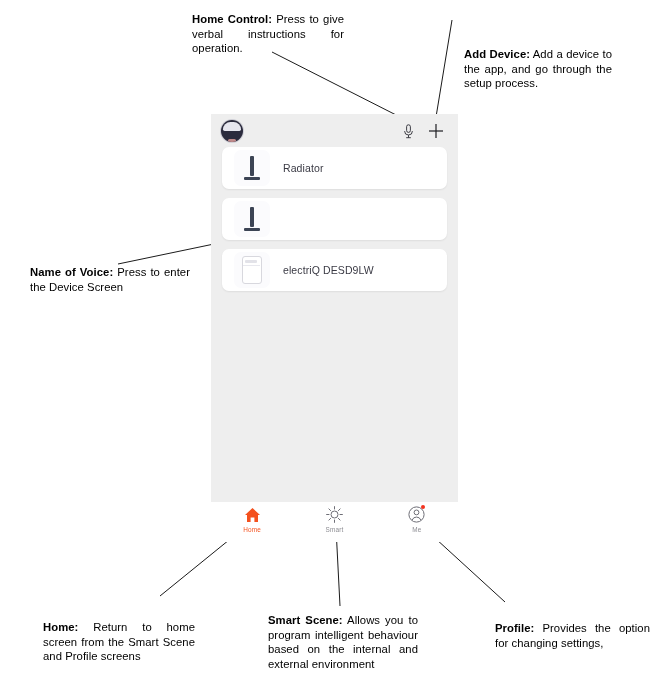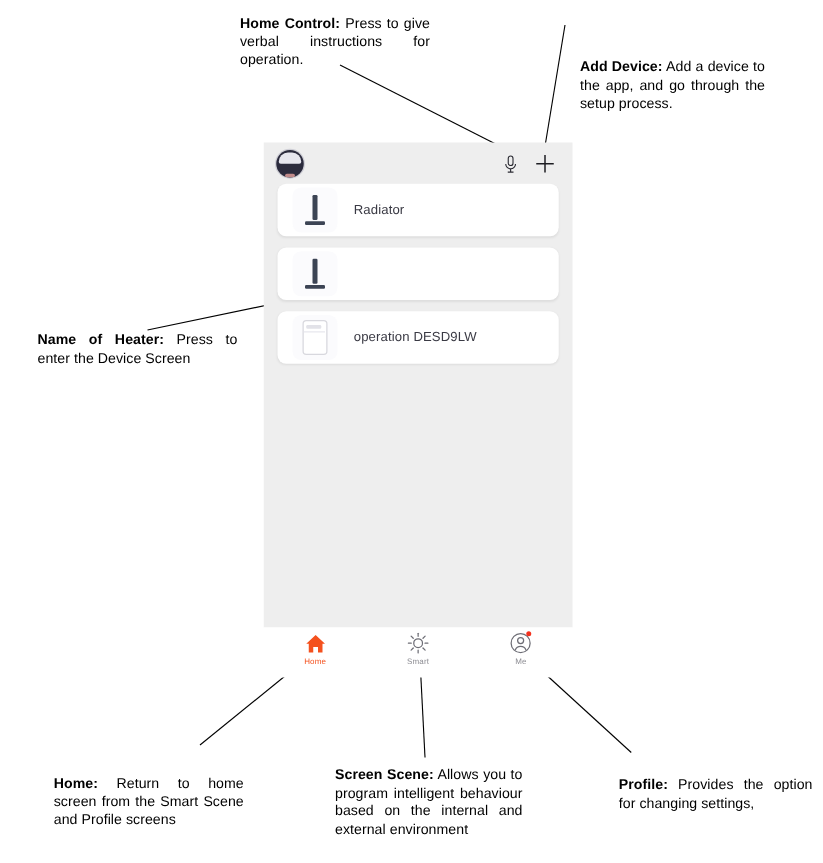--- a/index.html
+++ b/index.html
@@ -267,29 +267,29 @@
 
 <div class="callout c-voice">
   <b>Home Control:</b><span> Press to give verbal instructions for operation.</span>
 </div>
 
 <div class="callout c-add">
   <b>Add Device:</b><span> Add a device to the app, and go through the setup process.</span>
 </div>
 
 <div class="callout c-name">
-  <b>Name of Heater:</b><span> Press to enter the Device Screen</span>
+  <b>Name of Voice:</b><span> Press to enter the Device Screen</span>
 </div>
 
 <div class="callout c-home">
   <b>Home:</b><span> Return to home screen from the Smart Scene and Profile screens</span>
 </div>
 
 <div class="callout c-smart">
-  <b>Screen Scene:</b><span> Allows you to program intelligent behaviour based on the internal and external environment</span>
+  <b>Smart Scene:</b><span> Allows you to program intelligent behaviour based on the internal and external environment</span>
 </div>
 
 <div class="callout c-profile">
   <b>Profile:</b><span> Provides the option for changing settings,</span>
 </div>
 
 <div class="phone">
 
   <div class="phone-header">
     <div class="avatar"></div>
@@ -329,21 +329,21 @@
             <div class="stem"></div>
             <div class="base"></div>
           </div>
       </div>
     </div>
 
     <div class="device-card">
       <div class="dev-icon-wrap">
         <div class="glyph-dehum-a"></div>
       </div>
-      <div class="dev-name">operation DESD9LW</div>
+      <div class="dev-name">electriQ DESD9LW</div>
     </div>
 
 
 
   </div>
 </div>
 
 <div class="bottom-nav">
 
   <div class="nav-item">

